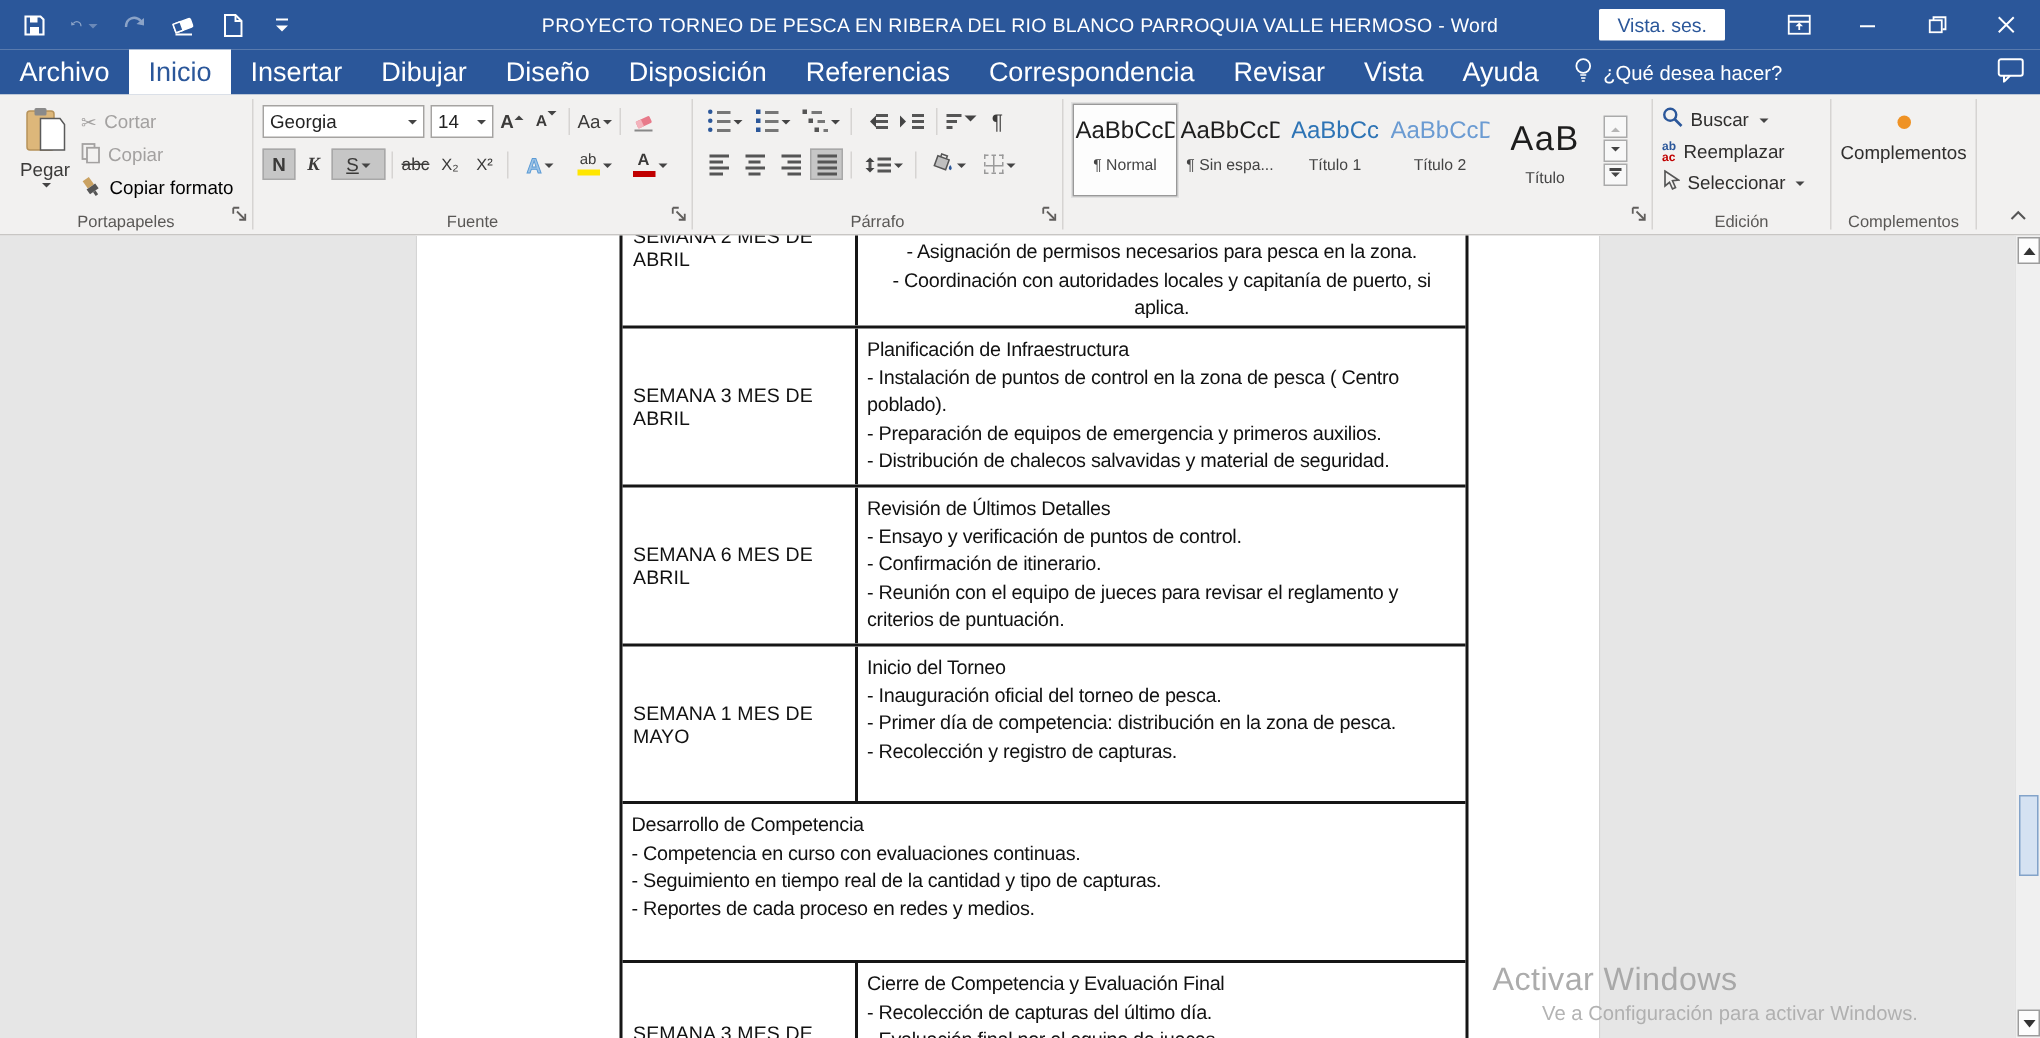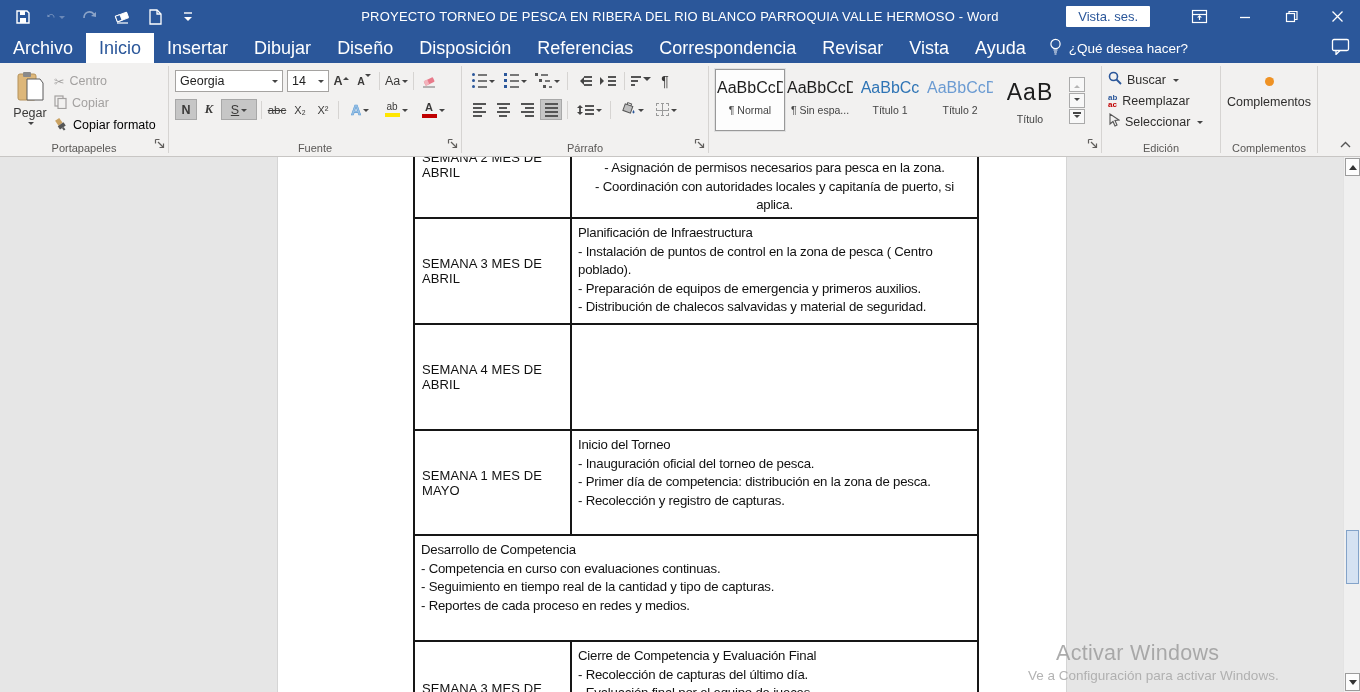--- a/index.html
+++ b/index.html
@@ -86,21 +86,21 @@
   
   .docarea { position:absolute; top:157px; left:0; width:100%; height:535px; background:#e6e6e6; overflow:hidden; }
   .page { position:absolute; left:277px; top:0; width:790px; height:535px; background:#fff; border-left:1px solid #d5d5d5; border-right:1px solid #d5d5d5; }
   .wtable { position:absolute; left:413px; top:-44px; width:566px; border-left:2px solid #161616; border-right:2px solid #161616; }
   .trow { display:flex; border-bottom:2px solid #161616; overflow:hidden; }
   .twk { width:157px; border-right:2px solid #161616; display:flex; align-items:center; padding-left:7px; font-size:13px; color:#111; letter-spacing:.1px; flex:none; }
   .tdt { flex:1; padding:5px 6px 0 6px; font-size:13.2px; line-height:18.6px; color:#111; white-space:pre-line; letter-spacing:-.2px; overflow:hidden; }
   .r1 { height:106px; } .r1 .tdt { padding-top:46px;text-align:center; }
   .r2 { height:106px; } .r3 { height:106px; } .r4 { height:105px; } .r5 { height:106px; } .r6 { height:108px; border-bottom:none; }
 
-  .watermark1 { position:absolute; left:1056px; top:484px; font-size:21.5px; color:#9e9e9e; opacity:.85; letter-spacing:.3px; }
+  .watermark1 { position:absolute; left:995px; top:484px; font-size:21.5px; color:#9e9e9e; opacity:.85; letter-spacing:.3px; }
   .watermark2 { position:absolute; left:1028px; top:511px; font-size:13.5px; color:#ababab; opacity:.9; }
 
   
   .vsb { position:absolute; right:0; top:0; width:17px; height:535px; background:#f0f0f0; border-left:1px solid #e3e3e3; }
   .vsb .btn { position:absolute; left:1px; width:15px; height:18px; background:#fdfdfd; border:1px solid #9c9c9c; display:flex; align-items:center; justify-content:center; cursor:pointer; }
   .vsb .up { top:1px; } .vsb .dn { bottom:1px; }
   .vsb .thumb { position:absolute; left:2px; width:13px; top:373px; height:54px; background:#d5e2f2; border:1px solid #83a3c9; cursor:grab; }
   .arrt-u { width:0;height:0;border:4px solid transparent;border-bottom:5px solid #333; position:relative; top:-2px;}
   .arrt-d { width:0;height:0;border:4px solid transparent;border-top:5px solid #333; position:relative; top:2px;}
 </style>
@@ -222,21 +222,21 @@
               <rect x="7" y="1" width="8" height="5" rx="1" fill="#8a8a8a"></rect>
               <path d="M11 8 h13 l3 4 v17 H11z" fill="#fff" stroke="#5a5a5a"></path>
             </svg>
         </span>
         <span>Pegar</span>
         <span class="scar"></span>
       </div>
       <div class="cliprows">
         <div class="cliprow disabled">
           <span style="color:#a3a1a0;">✂</span>
-          <span>Centro</span>
+          <span>Cortar</span>
         </div>
         <div class="cliprow disabled">
           <span>
             <svg width="13" height="14" viewBox="0 0 13 14">
                 <rect x="1" y="1" width="8" height="10" fill="none" stroke="#a3a1a0" stroke-width="1.2"></rect>
                 <rect x="4" y="3.5" width="8" height="10" fill="#f2f1f0" stroke="#a3a1a0" stroke-width="1.2"></rect>
               </svg>
           </span>
           <span>Copiar</span>
         </div>
@@ -604,21 +604,26 @@
       </div>
       <div class="trow r2">
         <div class="twk">SEMANA 3 MES DE ABRIL</div>
         <div class="tdt">Planificación de Infraestructura
 - Instalación de puntos de control en la zona de pesca ( Centro
 poblado).
 - Preparación de equipos de emergencia y primeros auxilios.
 - Distribución de chalecos salvavidas y material de seguridad.</div>
       </div>
       <div class="trow r3">
-        <div class="twk">SEMANA 4 MES DE ABRIL</div>
+        <div class="twk">SEMANA 6 MES DE ABRIL</div>
+        <div class="tdt">Revisión de Últimos Detalles
+- Ensayo y verificación de puntos de control.
+- Confirmación de itinerario.
+- Reunión con el equipo de jueces para revisar el reglamento y
+criterios de puntuación.</div>
       </div>
       <div class="trow r4">
         <div class="twk">SEMANA 1 MES DE MAYO</div>
         <div class="tdt">Inicio del Torneo
 - Inauguración oficial del torneo de pesca.
 - Primer día de competencia: distribución en la zona de pesca.
 - Recolección y registro de capturas.</div>
       </div>
       <div class="trow r5">
         <div class="tdt">Desarrollo de Competencia

